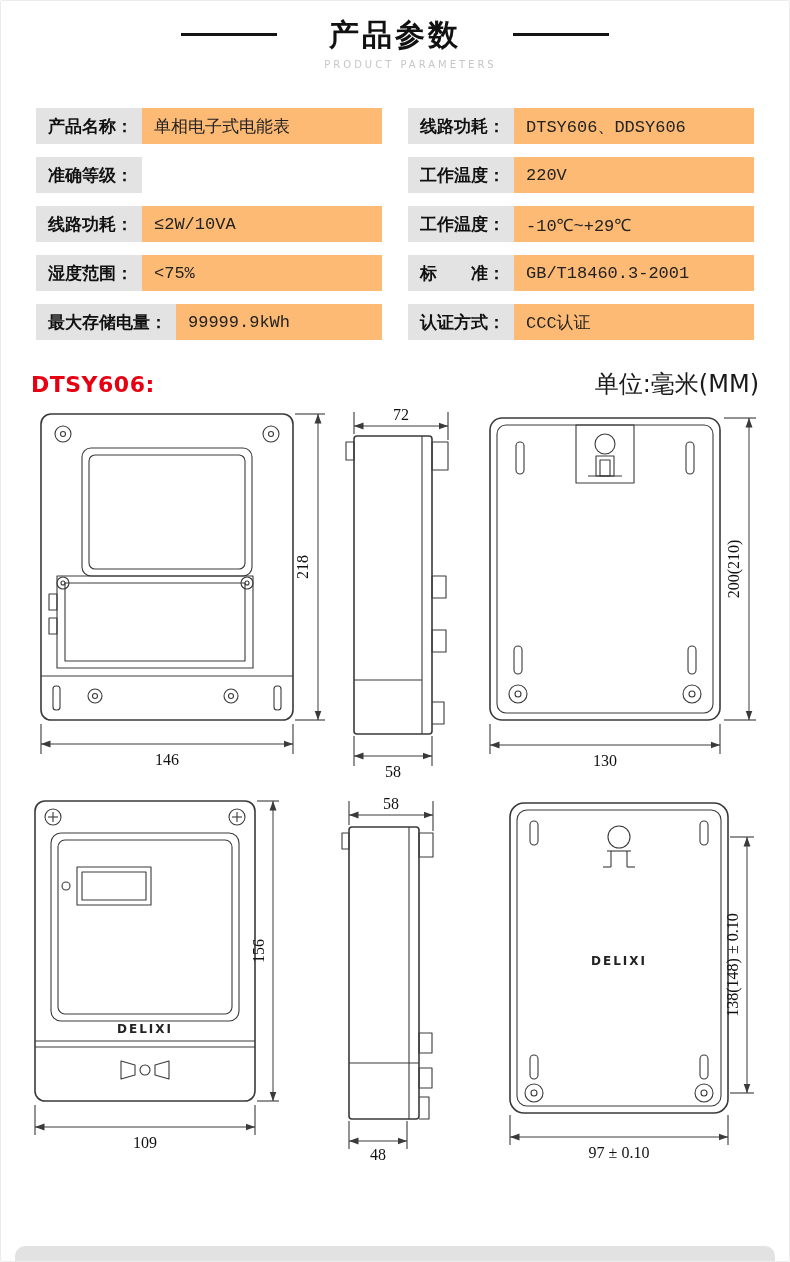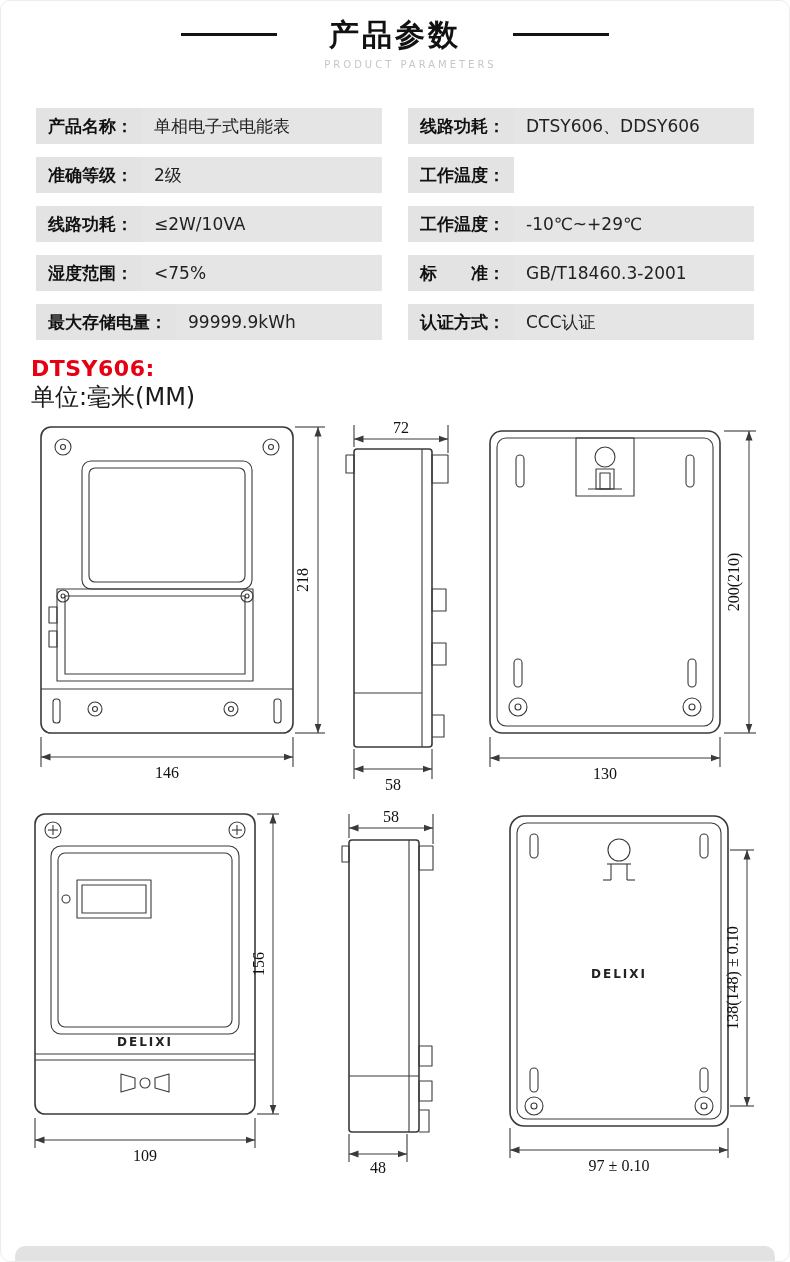--- a/index.html
+++ b/index.html
@@ -1,35 +1,35 @@
 <!DOCTYPE html>
 <html><head>
 <meta charset="utf-8">
 <style>
   * { box-sizing: border-box; }
   html,body { margin:0; padding:0; background:#fff; }
   body { font-family:"DejaVu Sans","Liberation Sans",sans-serif; color:#1a1a1a; }
   .page {
     width:790px; height:1262px; margin:0 auto; background:#fff;
-    border:1px solid #ececec; border-radius:10px; overflow:hidden;
+    border:1px solid #ececec; border-radius:2px; overflow:hidden;
     display:flex; flex-direction:column;
   }
   
   .header { margin-top:14px; display:flex; align-items:center; justify-content:center; gap:16px; }
   .header-line { width:96px; height:3px; background:#141414; margin-top:-16px; }
   .title-wrap { text-align:center; }
   .page-title { margin:0; font-size:30px; font-weight:bold; letter-spacing:3px; color:#111; }
   .page-subtitle { font-size:10px; color:#c6c6c6; letter-spacing:3px; margin-top:3px;padding-left:31px; }
   
-  .spec-table { margin:38px 35px 0; display:grid; grid-template-columns:1fr 1fr; column-gap:26px; row-gap:13px; }
+  .spec-table { margin:38px 35px 12px; display:grid; grid-template-columns:1fr 1fr; column-gap:26px; row-gap:13px;font-family:Liberation Mono, monospace; }
   .spec-item { display:flex; height:36px; font-size:17px; }
   .spec-label { background:#e3e3e3; font-weight:bold; display:flex; align-items:center; padding:0 9px 0 12px; white-space:nowrap; color:#111; }
-  .spec-value { background:#e5e5e5; flex:1; display:flex; align-items:center; padding:0 12px; color:#222; white-space:nowrap; overflow:hidden; }
-  
-  .section-row { display:flex; justify-content:space-between; align-items:flex-start; margin:16px 30px 0;flex-direction:column; }
+  .spec-value { background:#fdba74; flex:1; display:flex; align-items:center; padding:0 12px; color:#222; white-space:nowrap; overflow:hidden; }
+  
+  .section-row { display:flex; justify-content:space-between; align-items:center; margin:16px 30px 0; }
   .section-row.tight { margin-top:4px; }
   .section-label { color:#e60012; font-size:22px; font-weight:bold; letter-spacing:0.5px; }
   .unit-note { font-size:24px; color:#1a1a1a; }
   
   .drawings { display:flex; justify-content:space-between; align-items:flex-start; padding:4px 24px 0 26px; }
   .drawing { display:block; flex:0 0 auto; }
   svg text { font-family:"Liberation Serif","DejaVu Serif",serif; font-size:16px; fill:#111; }
   svg text.brand-text { font-family:"DejaVu Sans","Liberation Sans",sans-serif; font-weight:bold; font-size:12px; letter-spacing:2px; fill:#222; }
   .b { stroke:#3a3a3a; stroke-width:1.6; fill:#fff; stroke-linejoin:round; }
   .t { stroke:#3a3a3a; stroke-width:1.1; fill:none; stroke-linejoin:round; }
@@ -63,24 +63,24 @@
     <div class="spec-item">
       <div class="spec-label">产品名称：</div>
       <div class="spec-value">单相电子式电能表</div>
     </div>
     <div class="spec-item">
       <div class="spec-label">线路功耗：</div>
       <div class="spec-value">DTSY606、DDSY606</div>
     </div>
     <div class="spec-item">
       <div class="spec-label">准确等级：</div>
-      <div class="spec-value">2级</div>
     </div>
     <div class="spec-item">
       <div class="spec-label">工作温度：</div>
+      <div class="spec-value">220V</div>
     </div>
     <div class="spec-item">
       <div class="spec-label">线路功耗：</div>
       <div class="spec-value">≤2W/10VA</div>
     </div>
     <div class="spec-item">
       <div class="spec-label">工作温度：</div>
       <div class="spec-value">-10℃~+29℃</div>
     </div>
     <div class="spec-item">

